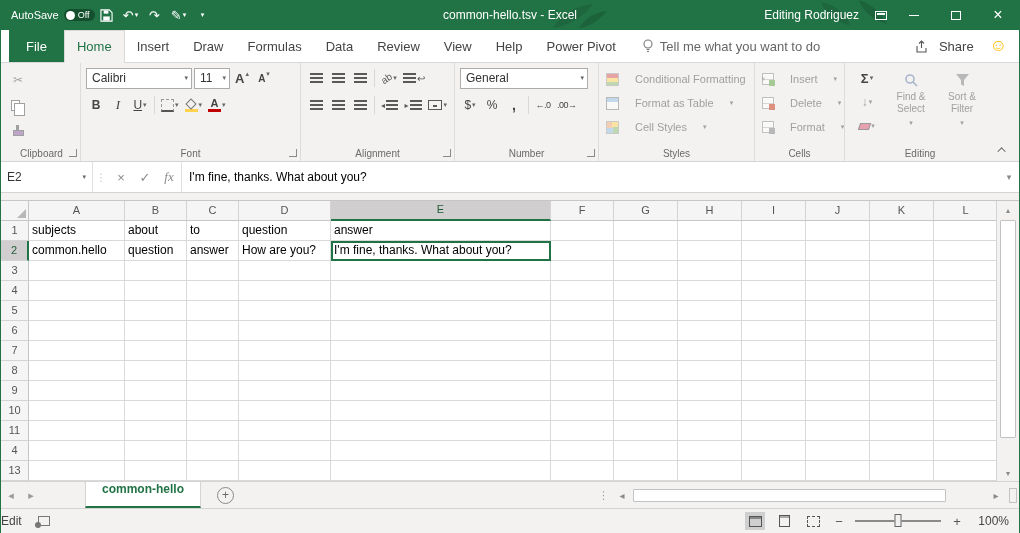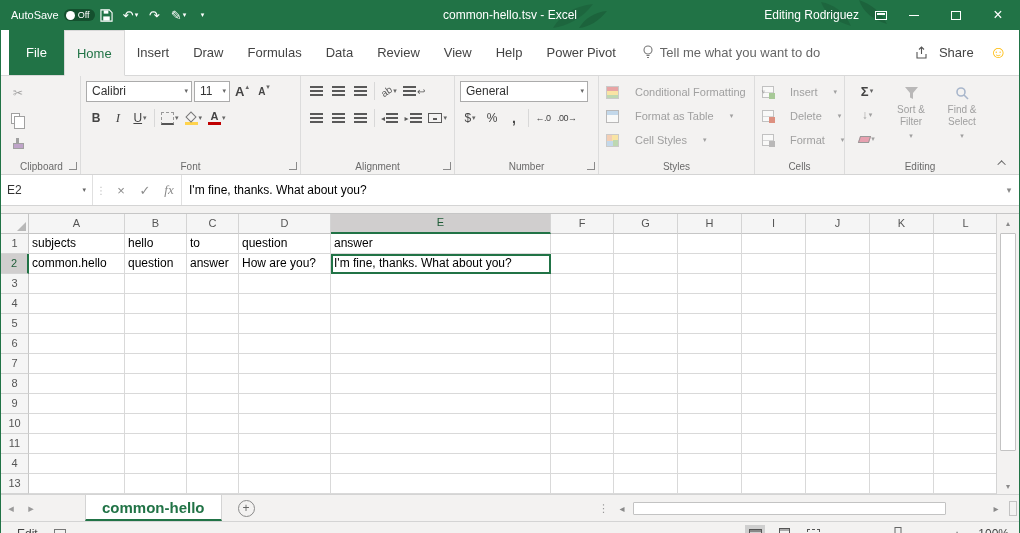--- a/index.html
+++ b/index.html
@@ -20,21 +20,21 @@
   .tb-right { margin-left:auto; display:flex; align-items:center; height:100%; z-index:1; }
   .user { font-size:12px; margin-right:10px; }
   .rdo-icon { width:12px; height:9px; border:1px solid #fff; display:inline-block; position:relative; }
   .rdo-icon::after { content:''; position:absolute; left:1px; right:1px; top:1px; height:2px; background:#fff; }
   .winbtn { width:42px; height:30px; display:flex; align-items:center; justify-content:center; }
   .min-icon { width:10px; height:1px; background:#fff; display:inline-block; }
   .max-icon { width:10px; height:9px; border:1px solid #fff; display:inline-block; }
   .winbtn.close span { font-size:16px; line-height:16px; }
 
   
-  .tabrow { height:46px; background:#fff; display:flex; align-items:stretch; border-bottom:1px solid #d8d8d8; flex:none; padding-left:8px; position:relative; }
+  .tabrow { height:33px; background:#fff; display:flex; align-items:stretch; border-bottom:1px solid #d8d8d8; flex:none; padding-left:8px; position:relative; }
   .tabs { display:flex; align-items:stretch; }
   .file-tab { background:#217346; color:#fff; padding:0 17px; display:flex; align-items:center; font-size:13px; }
   .rtab { padding:0 12px; display:flex; align-items:center; font-size:13px; color:#444; }
   .rtab.active { color:#217346; background:#f3f2f1; border:1px solid #d8d8d8; border-bottom:1px solid #f3f2f1; margin-bottom:-1px; z-index:2; }
   .tellme { display:flex; align-items:center; gap:6px; margin-left:14px; font-size:13px; color:#666; }
   .trspacer { flex:1; }
   .share { display:flex; align-items:center; gap:11px; font-size:13px; color:#444; margin-right:16px; }
   .smiley { font-size:17px; color:#ffb900; margin-right:12px; display:flex; align-items:center; }
 
   
@@ -136,33 +136,33 @@
   .cell { flex:none; border-right:1px solid #d9d9d9; border-bottom:1px solid #d9d9d9; font-size:12px; line-height:19px; padding:0 3px; white-space:nowrap; overflow:hidden; color:#000; background:#fff; }
   .cell.selcell { outline:2px solid #217346; outline-offset:-2px; position:relative; z-index:2; }
   .vscroll { position:absolute; top:0; right:0; width:23px; height:281px; background:#f3f2f1; border-left:1px solid #d4d4d4; display:flex; flex-direction:column; }
   .vs-btn { height:18px; display:flex; align-items:center; justify-content:center; color:#8a8a8a; font-size:8px; }
   .vs-track { flex:1; position:relative; }
   .vs-thumb { position:absolute; top:1px; left:3px; right:3px; height:218px; background:#fff; border:1px solid #c3c3c3; border-radius:1px; }
 
   
   .sheetbar { height:27px; background:#f3f2f1; border-top:1px solid #d4d4d4; display:flex; align-items:stretch; flex:none; }
   .snav { width:20px; display:flex; align-items:center; justify-content:center; color:#9a9a9a; font-size:11px; }
-  .sheettab { margin-left:44px; background:#fff; border-left:1px solid #d4d4d4; border-right:1px solid #d4d4d4; border-bottom:2px solid #217346; color:#217346; font-weight:bold; font-size:15px; padding:0 16px; display:flex; align-items:center; }
+  .sheettab { margin-left:44px; background:#fff; border-left:1px solid #d4d4d4; border-right:1px solid #d4d4d4; border-bottom:2px solid #217346; color:#217346; font-weight:bold; font-size:12px; padding:0 16px; display:flex; }
   .newsheet { width:17px; height:17px; border:1px solid #8a8a8a; border-radius:50%; color:#666; font-size:12px; line-height:15px; text-align:center; align-self:center; margin-left:16px; }
   .sb-spacer { flex:1; }
   .splitdots { display:flex; align-items:center; color:#999; font-size:11px; padding:0 4px; }
   .hscroll { width:392px; display:flex; align-items:center; margin-right:4px; }
   .hs-btn { width:18px; height:17px; display:flex; align-items:center; justify-content:center; color:#8a8a8a; font-size:10px; }
   .hs-track { flex:1; height:17px; position:relative; background:#f3f2f1; }
   .hs-thumb { position:absolute; left:2px; top:2px; height:13px; width:88%; background:#fff; border:1px solid #c3c3c3; border-radius:1px; }
   .splitbox { width:8px; height:15px; background:#f3f2f1; border:1px solid #c3c3c3; align-self:center; margin-right:2px; }
 
   
   .statusbar { height:25px; background:#f3f2f1; border-top:1px solid #d4d4d4; display:flex; align-items:center; font-size:12px; color:#444; flex:none; }
-  .mode { margin-left:16px; }
+  .mode { margin-left:0; }
   .macro { margin-left:16px; display:flex; align-items:center; }
   .macro-icon { width:12px; height:10px; border:1px solid #777; position:relative; display:block; }
   .macro-icon::after { content:''; position:absolute; left:-4px; bottom:-3px; width:6px; height:6px; border-radius:50%; background:#777; }
   .st-right { margin-left:auto; margin-right:10px; display:flex; align-items:center; gap:9px; }
   .viewbtn { width:20px; height:18px; display:flex; align-items:center; justify-content:center; }
   .viewbtn.active { background:#cfcfcf; }
   .vi { display:block; }
   .vi.normal { width:13px; height:11px; border:1px solid #555; background:linear-gradient(to bottom,#888 0 2px,transparent 2px); }
   .vi.pagelayout { width:11px; height:12px; border:1px solid #555; background:linear-gradient(to bottom,#aaa 0 2px,transparent 2px); }
   .vi.pagebreak { width:13px; height:11px; border:1px dashed #555; }
@@ -470,32 +470,32 @@
           <div class="sbtn disabled">
               <span>↓</span>
               <span class="dd">▾</span>
             </div>
           <div class="sbtn disabled">
               <span class="eraser"></span>
               <span class="dd">▾</span>
             </div>
         </div>
         <div class="tallbtn disabled">
-          <svg width="15" height="14" viewBox="0 0 15 14">
-              <path d="M1 1h13L9 7v6l-3-1.5V7z" fill="#8a8a8a"></path>
-            </svg>
-          <span class="tlabel">Sort &amp; Filter</span>
-          <span class="dd">▾</span>
-        </div>
-        <div class="tallbtn disabled">
           <svg width="14" height="14" viewBox="0 0 14 14">
               <circle cx="6" cy="6" r="4" fill="none" stroke="#6b86ad" stroke-width="1.6"></circle>
               <line x1="9" y1="9" x2="13" y2="13" stroke="#6b86ad" stroke-width="1.6"></line>
             </svg>
           <span class="tlabel">Find &amp; Select</span>
+          <span class="dd">▾</span>
+        </div>
+        <div class="tallbtn disabled">
+          <svg width="15" height="14" viewBox="0 0 15 14">
+              <path d="M1 1h13L9 7v6l-3-1.5V7z" fill="#8a8a8a"></path>
+            </svg>
+          <span class="tlabel">Sort &amp; Filter</span>
           <span class="dd">▾</span>
         </div>
       </div>
       <span class="glabel">Editing</span>
     </div>
 
     <div class="collapse-btn">
         <span class="chevup"></span>
       </div>
   </div>
@@ -538,21 +538,21 @@
         <div class="colhdr" style="width: 64px;">H</div>
         <div class="colhdr" style="width: 64px;">I</div>
         <div class="colhdr" style="width: 64px;">J</div>
         <div class="colhdr" style="width: 64px;">K</div>
         <div class="colhdr" style="width: 64px;">L</div>
       </div>
     <div>
         <div class="grow">
           <div class="rowhdr">1</div>
           <div class="cell" style="width: 96px;">subjects</div>
-          <div class="cell" style="width: 62px;">hello</div>
+          <div class="cell" style="width: 62px;">about</div>
           <div class="cell" style="width: 52px;">to</div>
           <div class="cell" style="width: 92px;">question</div>
           <div class="cell" style="width: 220px;">answer</div>
           <div class="cell" style="width: 63px;"></div>
           <div class="cell" style="width: 64px;"></div>
           <div class="cell" style="width: 64px;"></div>
           <div class="cell" style="width: 64px;"></div>
           <div class="cell" style="width: 64px;"></div>
           <div class="cell" style="width: 64px;"></div>
           <div class="cell" style="width: 64px;"></div>

